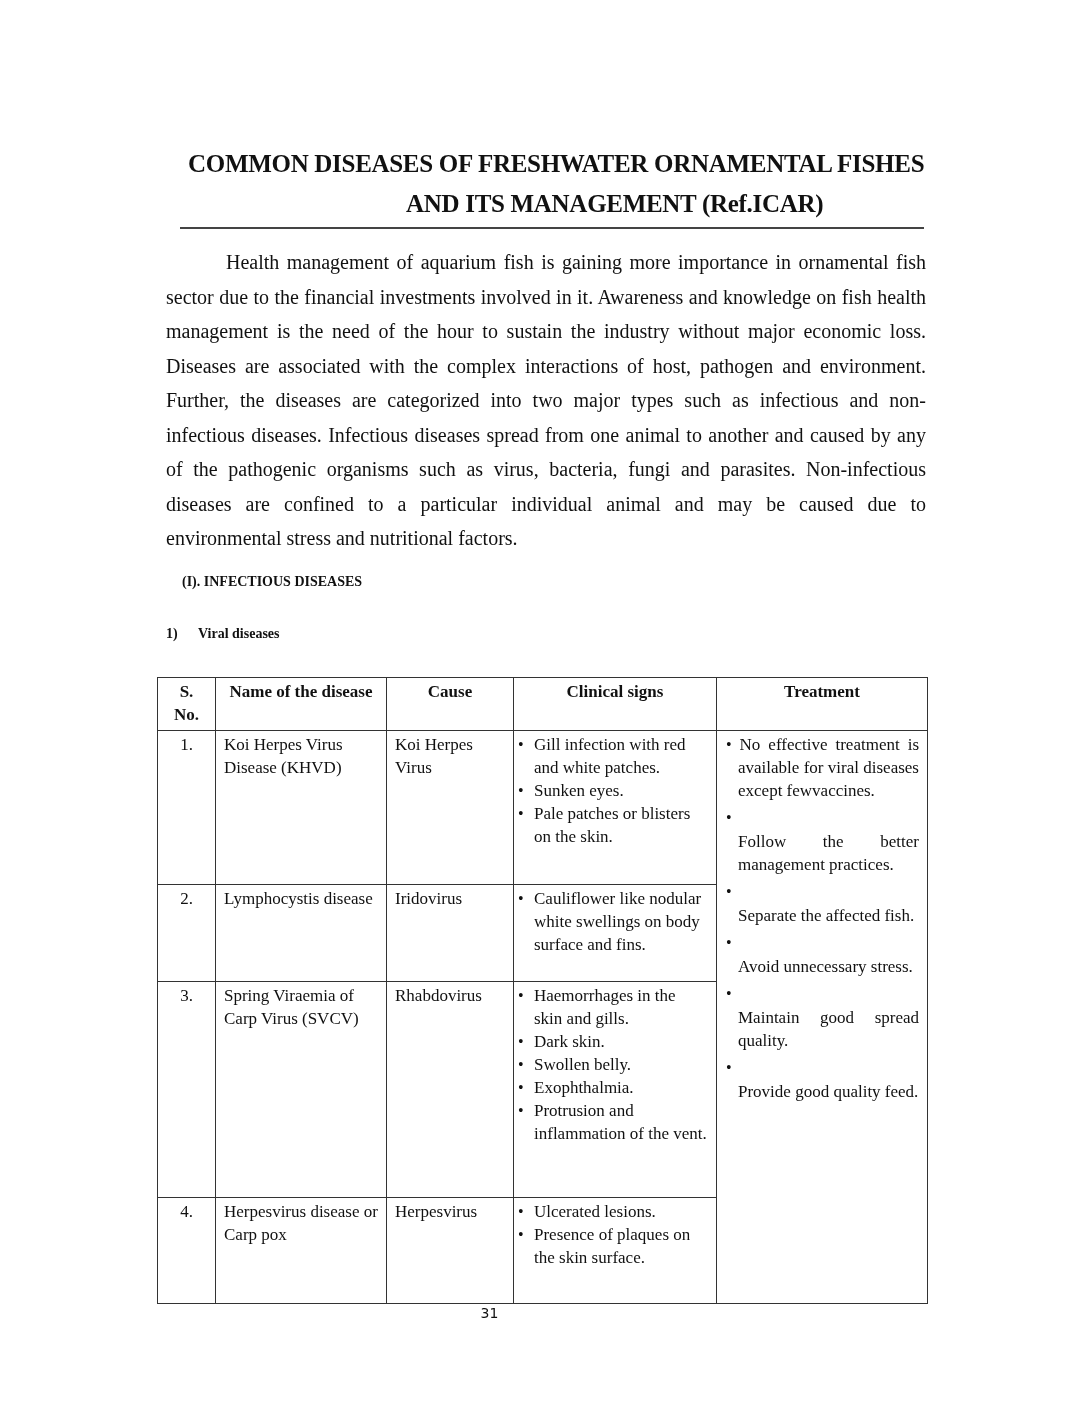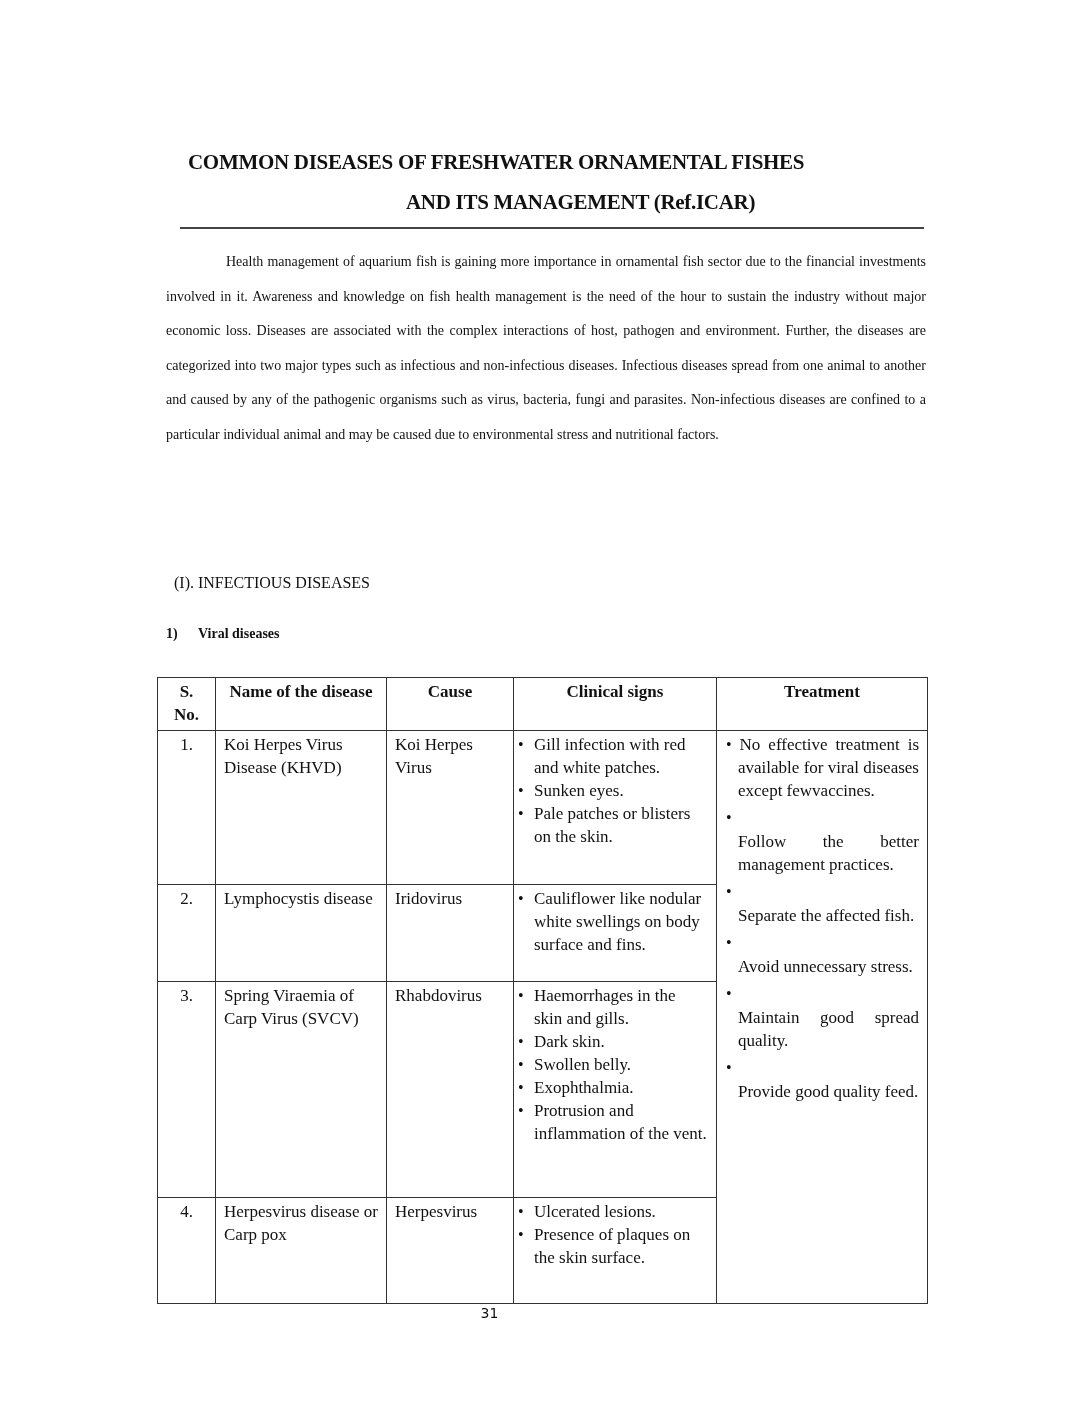--- a/index.html
+++ b/index.html
@@ -1,23 +1,23 @@
 <!DOCTYPE html>
 <html><head>
 <meta charset="utf-8">
 <style>
   html, body { margin: 0; padding: 0; background: #ffffff; }
   body { width: 1088px; height: 1408px; position: relative; overflow: hidden;
          font-family: "Liberation Serif", serif; color: #111; }
-  .title { position: absolute; left: 170px; width: 760px; font-weight: bold; font-size: 21px; letter-spacing: -0.3px; }
+  .title { position: absolute; left: 170px; width: 760px; font-weight: bold; font-size: 25px; letter-spacing: -0.3px; }
   .title.l1 { top: 150px; left: 188px; }
   .title.l2 { top: 190px; left: 406px; }
   .rule { position: absolute; left: 180px; width: 744px; top: 227px; height: 0; border-top: 2px solid #444; }
-  .para { position: absolute; left: 166px; width: 760px; top: 245px; font-size: 14px; line-height: 34.5px; text-align: justify; margin: 0; text-indent: 60px; }
-  .h-infect { position: absolute; left: 174px; top: 574px; font-weight: normal; font-size: 16px; }
+  .para { position: absolute; left: 166px; width: 760px; top: 245px; font-size: 20px; line-height: 34.5px; text-align: justify; margin: 0; text-indent: 60px; }
+  .h-infect { position: absolute; left: 182px; top: 574px; font-weight: bold; font-size: 14px; }
   .h-viral { position: absolute; left: 166px; top: 626px; font-weight: bold; font-size: 14px; }
   .h-viral .num { display: inline-block; width: 32px; }
 
   table.diseases { position: absolute; left: 157px; top: 677px; width: 770px; border-collapse: collapse; font-size: 17px; table-layout: fixed; }
   table.diseases td, table.diseases th { border: 1.5px solid #333; vertical-align: top; padding: 2px 8px 4px 8px; line-height: 23px; }
   table.diseases th { font-weight: bold; height: 44px; }
   col.c1 { width: 58px; } col.c2 { width: 171px; } col.c3 { width: 127px; } col.c4 { width: 203px; } col.c5 { width: 211px; }
   td.sno { text-align: center; }
   ul.signs { list-style: none; margin: 0; padding: 0; }
   ul.signs li { position: relative; padding-left: 12px; }

